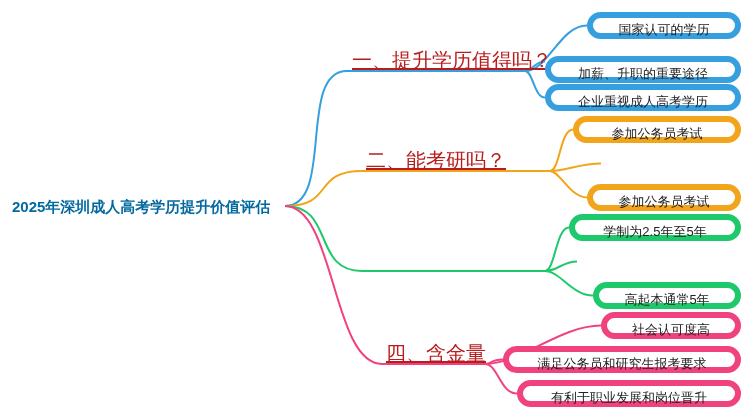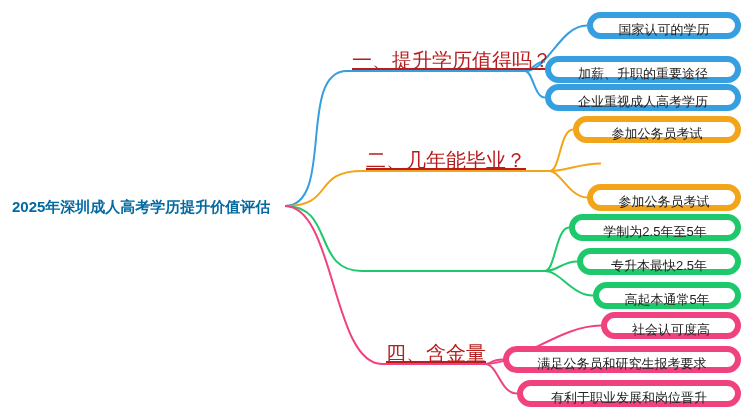--- a/index.html
+++ b/index.html
@@ -60,31 +60,30 @@
       <path d="M485,364 C520,364 560,325.5 601,325.5" style="stroke: rgb(240, 66, 127);"></path>
       <path d="M485,364 C492,364 490,359.5 503,359.5" style="stroke: rgb(240, 66, 127);"></path>
       <path d="M485,364 C498,364 500,393.5 517,393.5" style="stroke: rgb(240, 66, 127);"></path>
     </g>
   </svg>
 
 
   <div class="root-label" style="color: #0369a1;">2025年深圳成人高考学历提升价值评估</div>
 
   <div class="branch-label" style="left:352px;top:47px;">一、提升学历值得吗？</div>
-  <div class="branch-label" style="left:366px;top:147px;">二、几年能毕业？</div>
+  <div class="branch-label" style="left:366px;top:147px;">二、能考研吗？</div>
   <div class="branch-label" style="left:386px;top:340px;">四、含金量</div>
 
   <div class="leaf" style="top: 12px; width: 154px; border-color: rgb(54, 159, 224);">国家认可的学历</div>
   <div class="leaf" style="top: 56px; width: 196px; border-color: rgb(54, 159, 224);">加薪、升职的重要途径</div>
   <div class="leaf" style="top: 84px; width: 196px; border-color: rgb(54, 159, 224);">企业重视成人高考学历</div>
 
   <div class="leaf" style="top: 116px; width: 168px; border-color: rgb(242, 165, 26);">参加公务员考试</div>
   <div class="leaf" style="top: 184px; width: 154px; border-color: rgb(242, 165, 26);">参加公务员考试</div>
 
   <div class="leaf" style="top: 214px; width: 172px; border-color: rgb(30, 201, 107);">学制为2.5年至5年</div>
-  <div class="leaf" style="top: 248px; width: 164px; border-color: rgb(30, 201, 107);">专升本最快2.5年</div>
   <div class="leaf" style="top: 282px; width: 148px; border-color: rgb(30, 201, 107);">高起本通常5年</div>
 
   <div class="leaf" style="top: 312px; width: 140px; border-color: rgb(240, 66, 127);">社会认可度高</div>
   <div class="leaf" style="top: 346px; width: 238px; border-color: rgb(240, 66, 127);">满足公务员和研究生报考要求</div>
   <div class="leaf" style="top: 380px; width: 224px; border-color: rgb(240, 66, 127);">有利于职业发展和岗位晋升</div>
 
 </div>
 
 </body></html>

